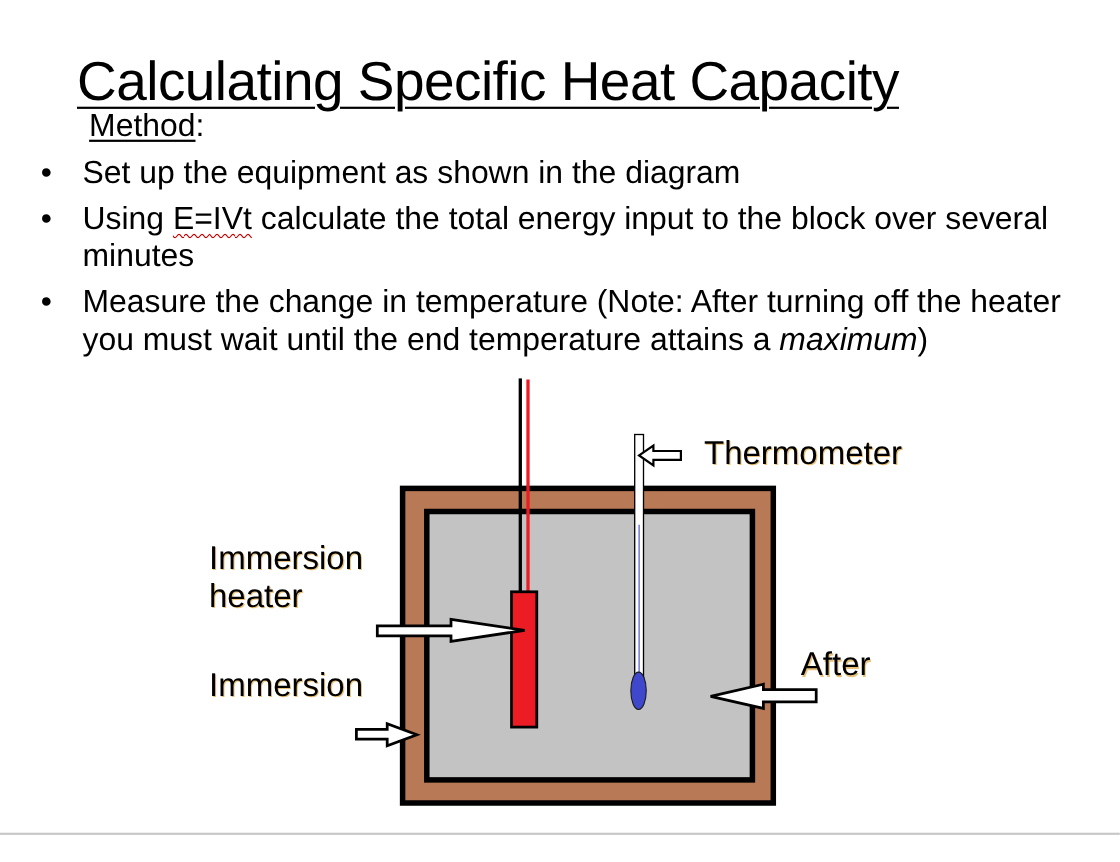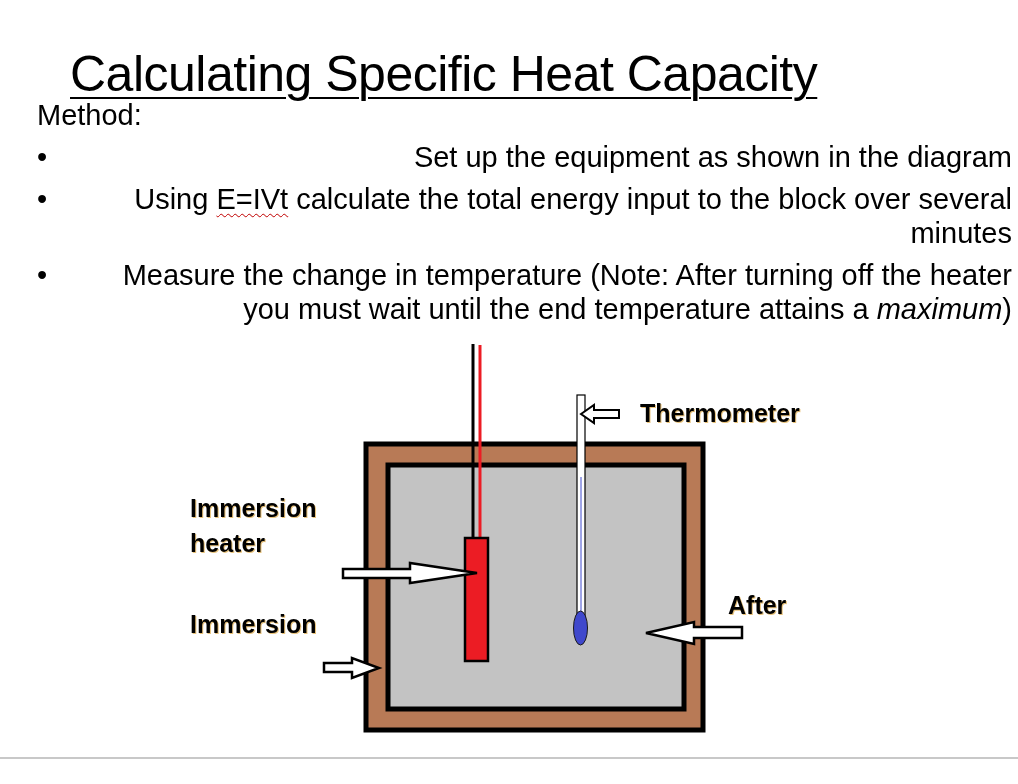--- a/index.html
+++ b/index.html
@@ -2,29 +2,29 @@
 <html><head>
 <meta charset="utf-8">
 <style>
   html, body { margin:0; padding:0; background:#ffffff; }
   body { width:1018px; height:784px; position:relative; overflow:hidden;
          font-family:"Liberation Sans", "DejaVu Sans", sans-serif; color:#000; }
   .title { position:absolute; left:70px; top:4px; font-size:50px; line-height:60px;
            letter-spacing:-0.5px; text-decoration:underline; text-underline-offset:6px;
            text-decoration-thickness:2px; white-space:nowrap;margin-top:40px; }
   .method { position:absolute; left:37px; top:97px; font-size:29px; line-height:36px; }
-  .method .lbl { text-underline-offset:3px; text-decoration-thickness:1.5px; }
+  .method .lbl { text-decoration:underline; text-underline-offset:3px; text-decoration-thickness:1.5px;margin-left:44px; }
   .bullets { position:absolute; left:37px; top:140px; width:975px; margin:0; padding:0; list-style:none;
              font-size:29px; line-height:34px; }
   .bullets li { position:relative; padding-left:38px; margin-bottom:8px; }
   .bullets li .dot { position:absolute; left:0; top:0; }
-  .bullets li .t { display:block;text-align:right; }
+  .bullets li .t { display:block; }
   .ital { font-style:italic; }
   .formula { text-decoration:underline wavy #c00000; text-decoration-thickness:1px; text-underline-offset:4px; }
-  .label { position:absolute; font-weight:bold; font-size:25px; line-height:30px; white-space:nowrap;
+  .label { position:absolute; font-weight:normal; font-size:30px; line-height:30px; white-space:nowrap;
            text-shadow: 1px 1px 0 #e8c27a; }
   .label.right { text-align:left; }
   svg.diagram { position:absolute; left:0; top:0; }
   .sep { position:absolute; left:0; top:757px; width:1018px; height:2px; background:#c8c8c8; }
 </style>
 </head>
 <body>
 
 <div class="title">Calculating Specific Heat Capacity</div>
 

